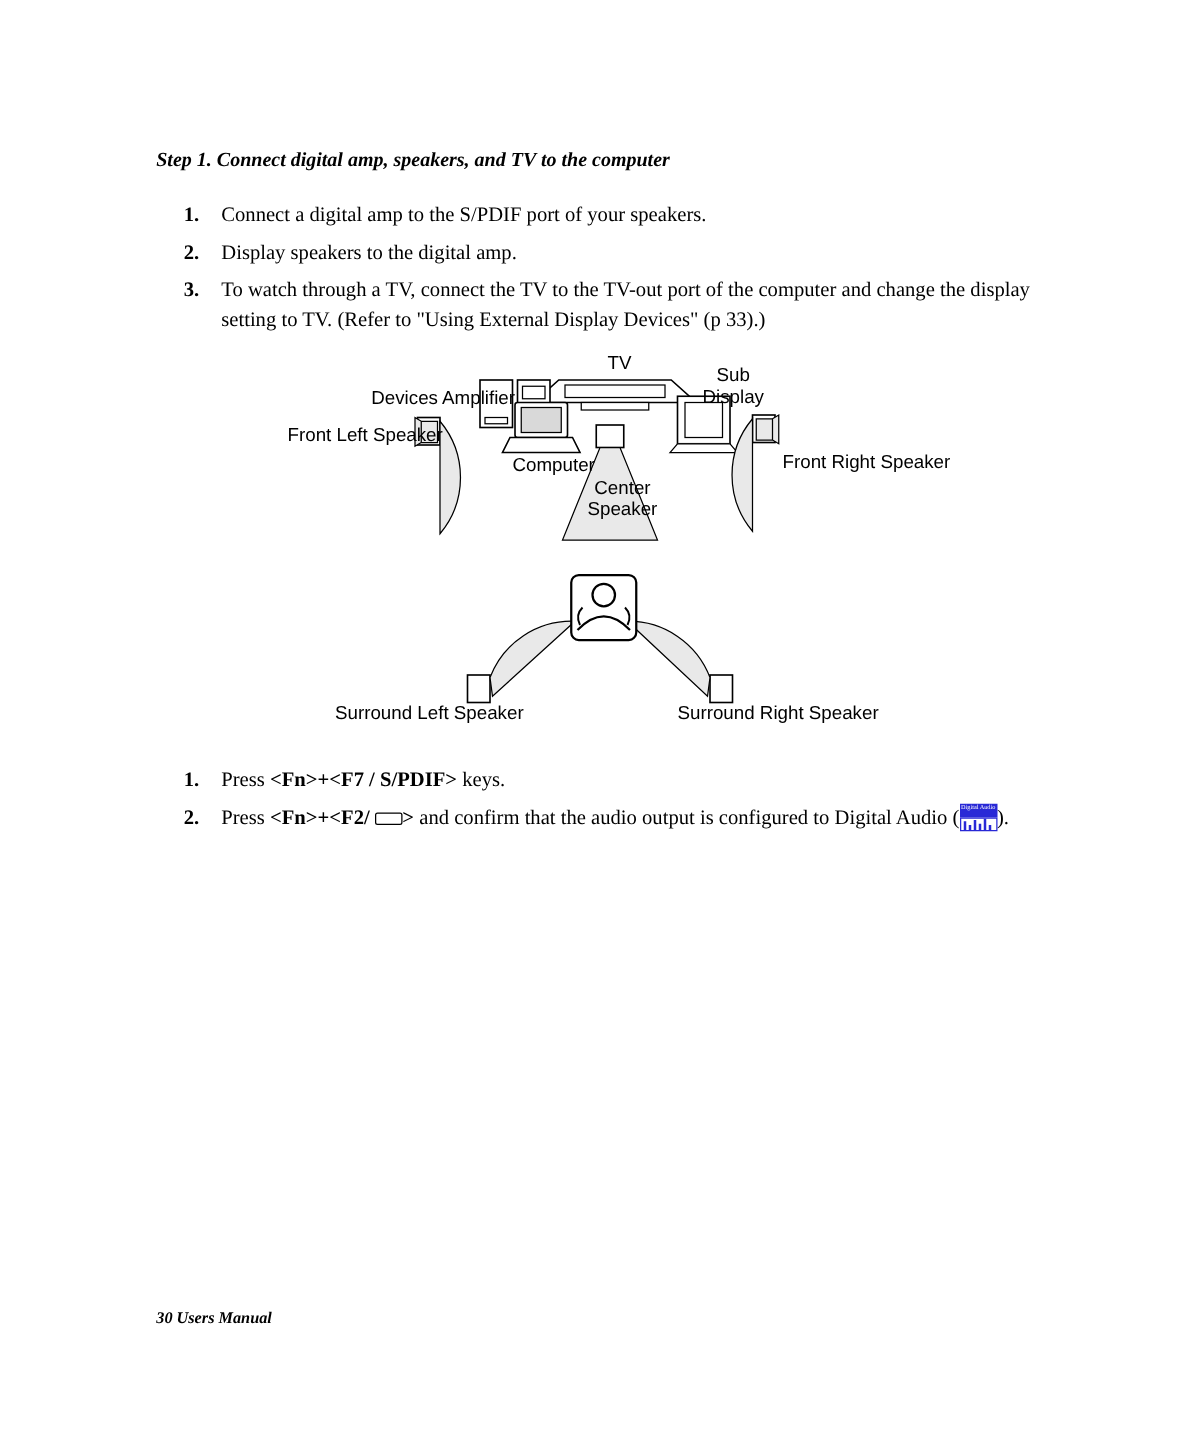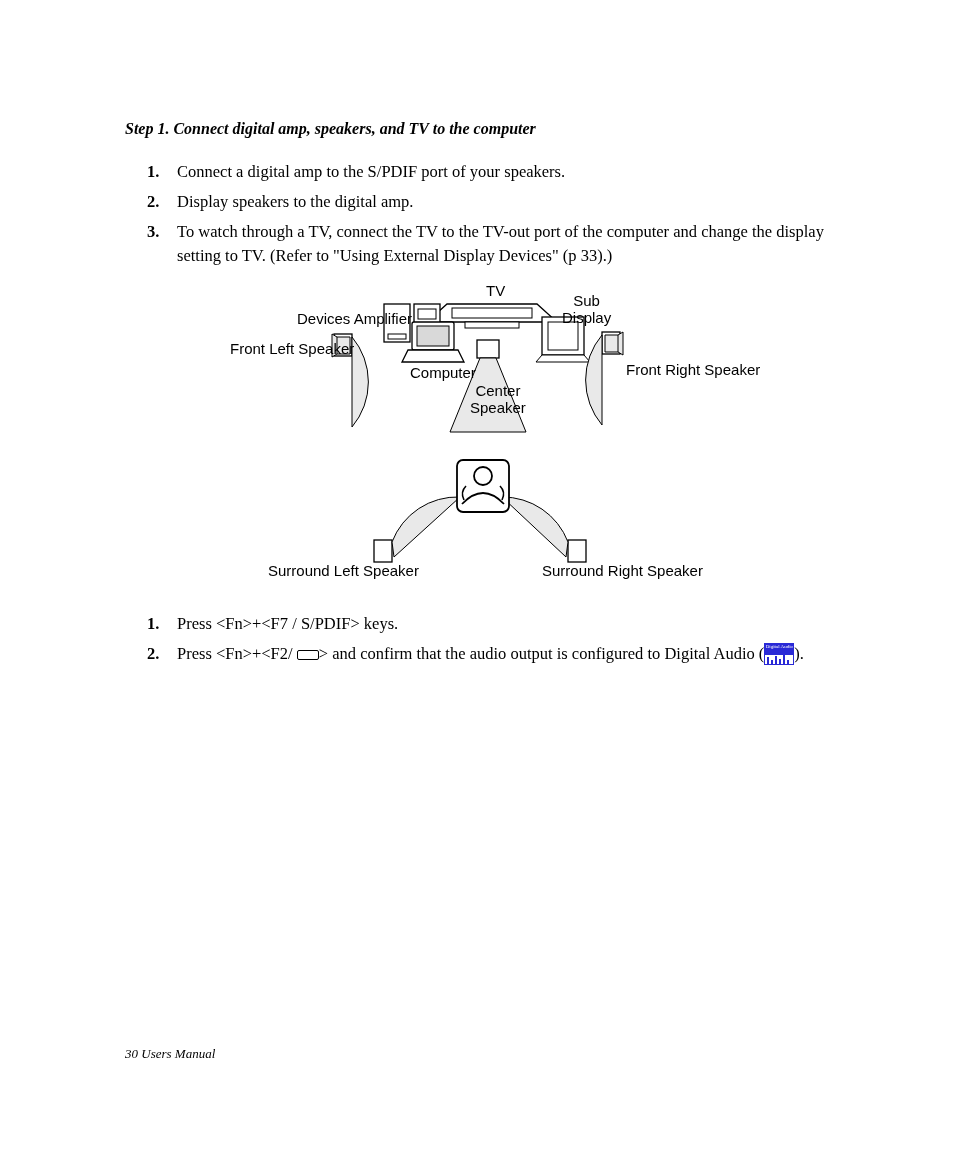--- a/index.html
+++ b/index.html
@@ -34,21 +34,21 @@
     gap: 12px;
     font-size: 16.5px;
     line-height: 1.45;
     margin-bottom: 6px;
   }
   ol.num li .n {
     font-weight: bold;
     min-width: 18px;
   }
   ol.num li .t { flex: 1; }
-  .bold { font-weight: normal; }
+  .bold { font-weight: bold; }
   .figwrap {
     position: relative;
     margin: 14px auto 0 auto;
     width: 560px;
     height: 300px;
   }
   .figwrap svg { position: absolute; left: 0; top: 0; }
   .flabel {
     position: absolute;
     font-family: Arial, Helvetica, sans-serif;
@@ -81,20 +81,21 @@
   }
   .icon-audio .bars span {
     width:2px; background:#2929d6; display:inline-block;
   }
   .footer {
     position: absolute;
     left: 125px;
     bottom: 95px;
     font-style: italic;
     font-size: 13px;
+    font-weight: bold;
   }
 </style>
 </head>
 <body>
 
 <div class="page">
 
   <div class="step-head">Step 1. Connect digital amp, speakers, and TV to the computer</div>
 
   <ol class="num">

